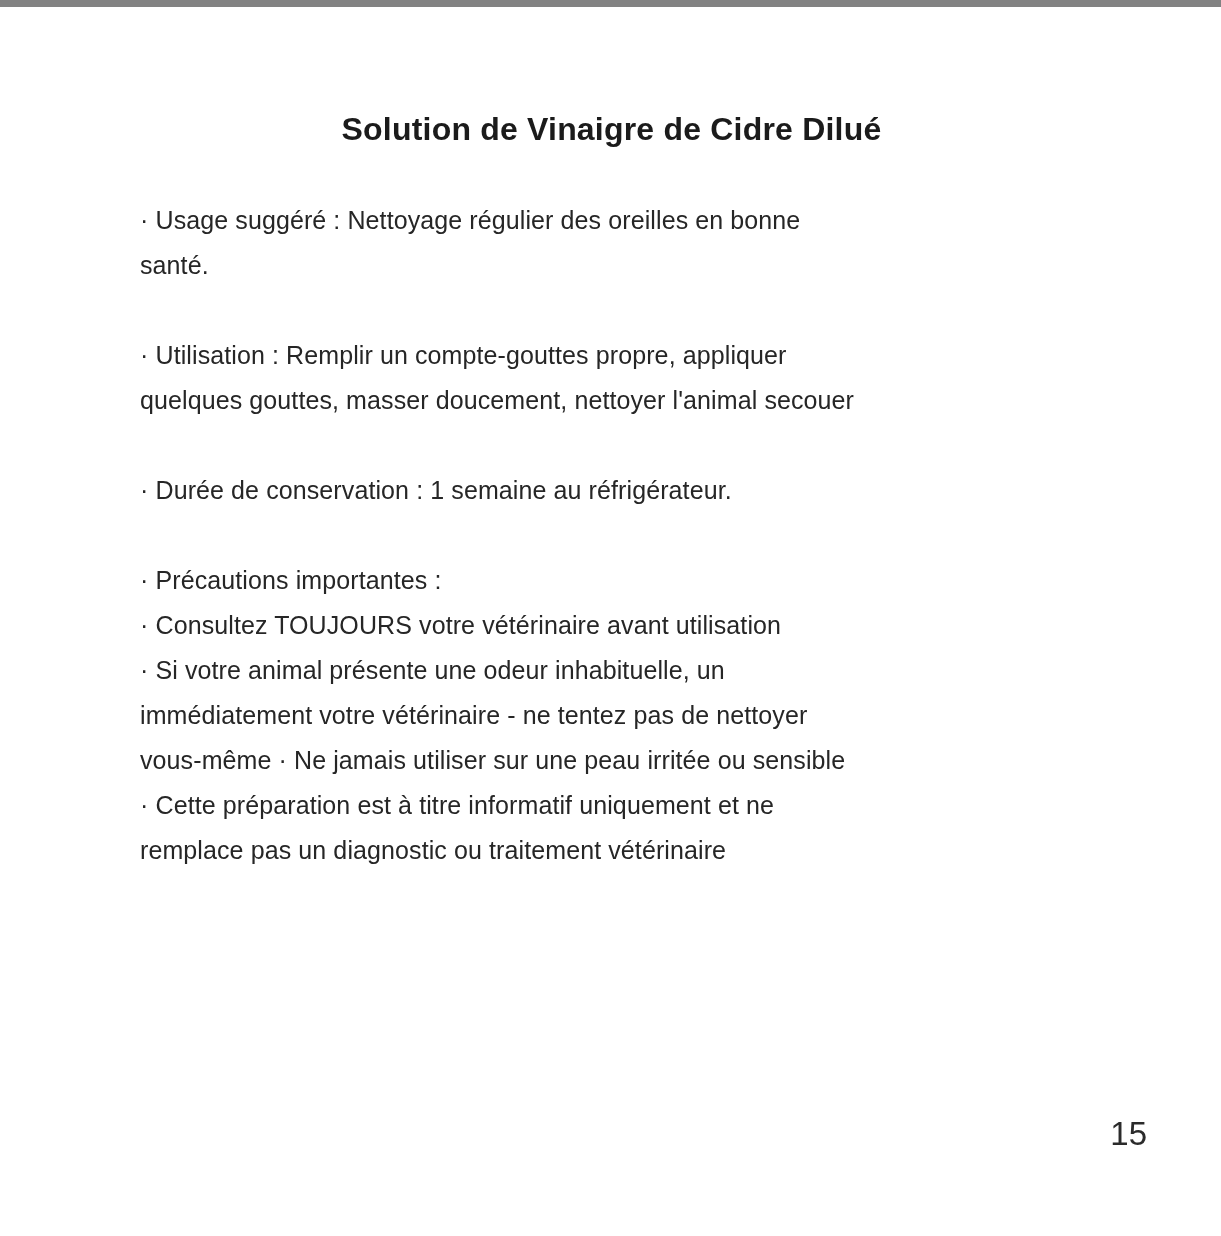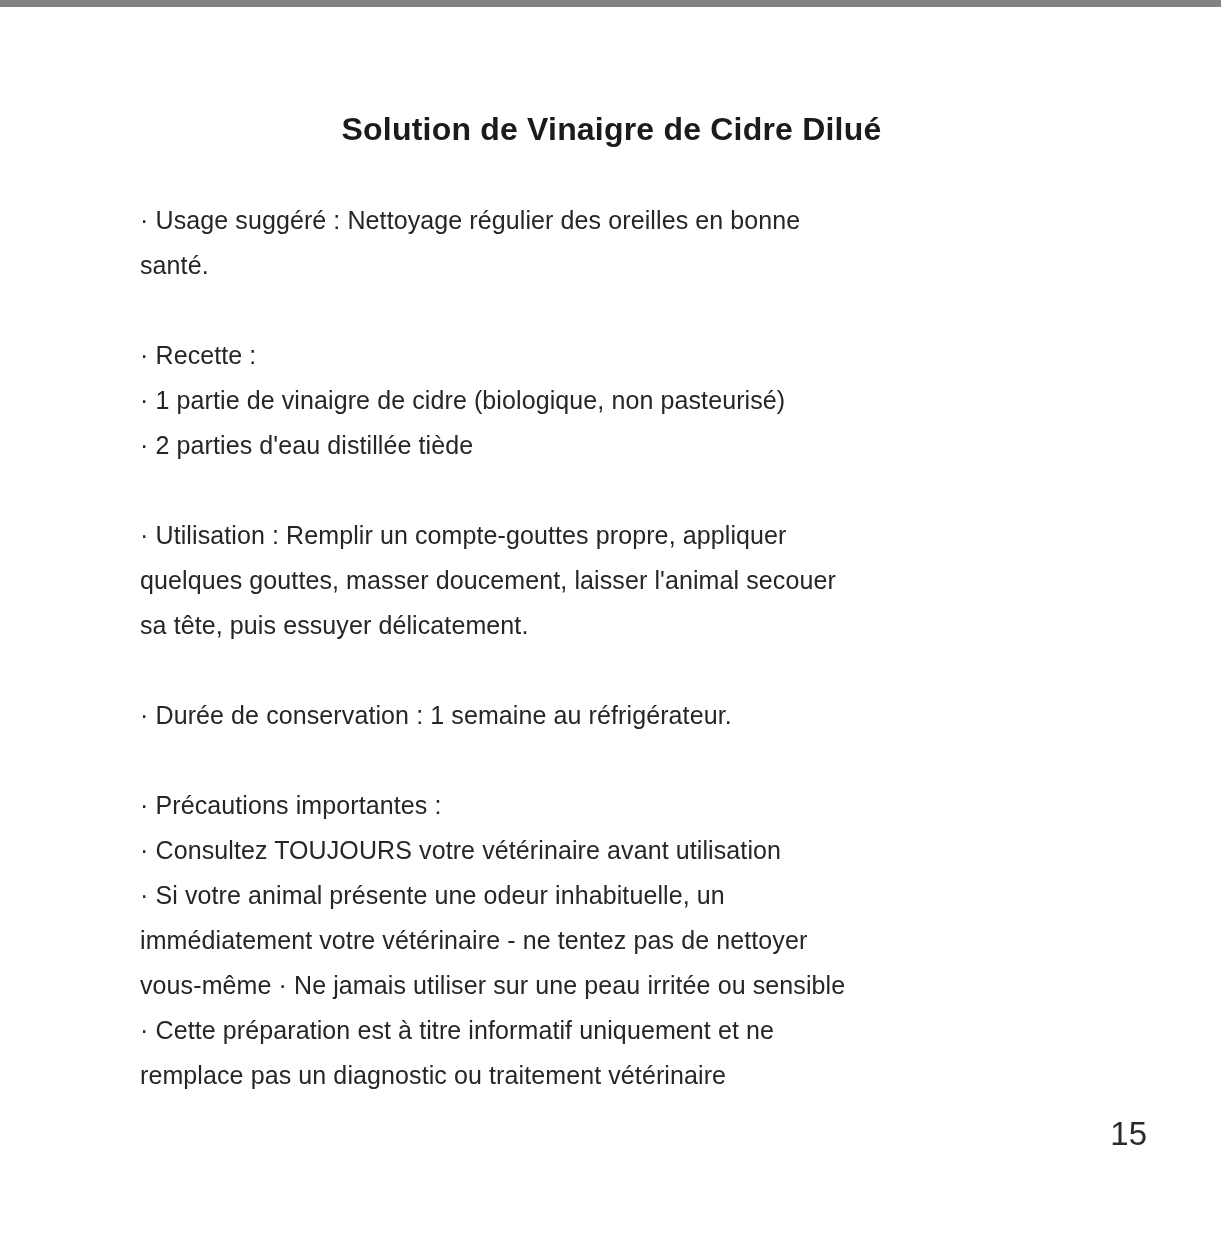--- a/index.html
+++ b/index.html
@@ -65,28 +65,22 @@
 
 <div class="page">
   <div class="top-bar"></div>
   <h1 class="title">Solution de Vinaigre de Cidre Dilué</h1>
   <div class="content" id="document-body">
       <div class="para">
         <div class="line">· Usage suggéré : Nettoyage régulier des oreilles en bonne</div>
         <div class="line">santé.</div>
       </div>
       <div class="para">
-        <div class="line">· Recette :</div>
-        <div class="line">· 1 partie de vinaigre de cidre (biologique, non pasteurisé)</div>
-        <div class="line">· 2 parties d'eau distillée tiède</div>
-      </div>
-      <div class="para">
         <div class="line">· Utilisation : Remplir un compte-gouttes propre, appliquer</div>
-        <div class="line">quelques gouttes, masser doucement, laisser l'animal secouer</div>
-        <div class="line">sa tête, puis essuyer délicatement.</div>
+        <div class="line">quelques gouttes, masser doucement, nettoyer l'animal secouer</div>
       </div>
       <div class="para">
         <div class="line">· Durée de conservation : 1 semaine au réfrigérateur.</div>
       </div>
       <div class="para">
         <div class="line">· Précautions importantes :</div>
         <div class="line">· Consultez TOUJOURS votre vétérinaire avant utilisation</div>
         <div class="line">· Si votre animal présente une odeur inhabituelle, un</div>
         <div class="line">immédiatement votre vétérinaire - ne tentez pas de nettoyer</div>
         <div class="line">vous-même · Ne jamais utiliser sur une peau irritée ou sensible</div>

